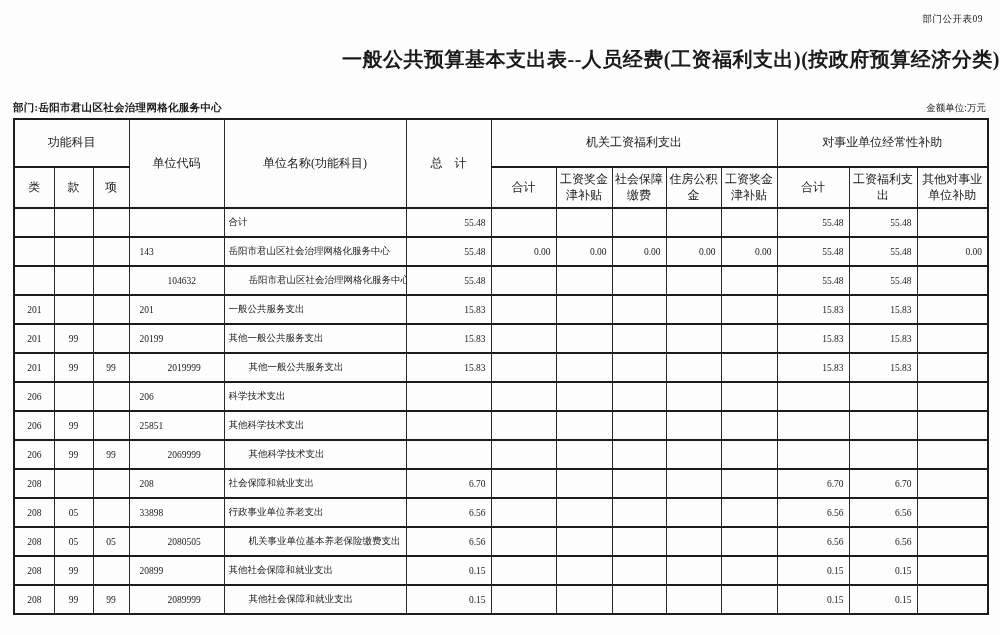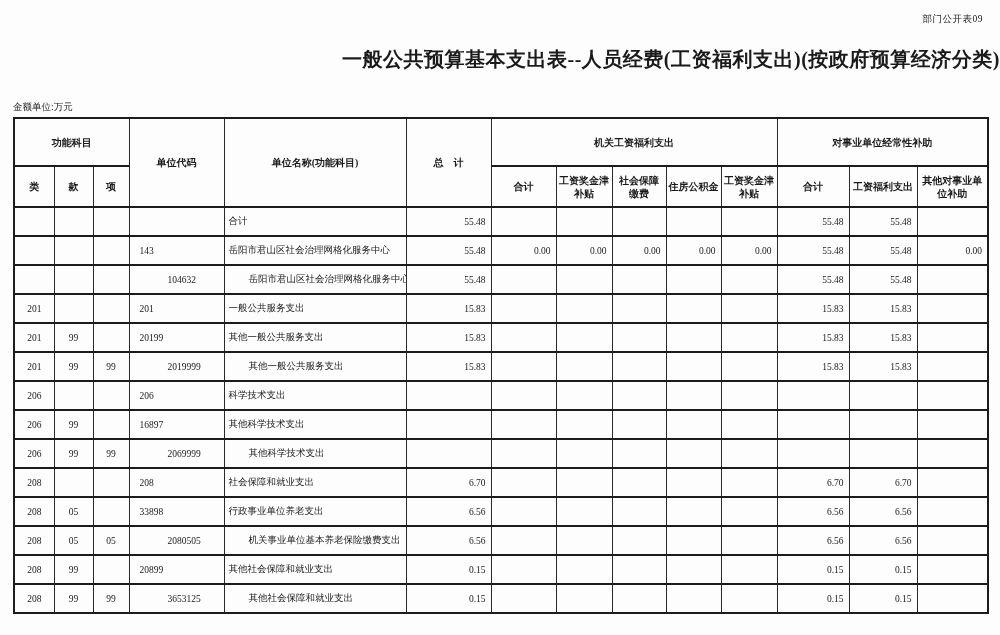--- a/index.html
+++ b/index.html
@@ -21,39 +21,40 @@
   .unit{font-size:9.5px;}
   table.budget{
     border-collapse:collapse;table-layout:fixed;width:974px;
     margin-left:13px;border:2px solid #1c1c1c;
   }
   th,td{
     border-left:1px solid #2a2a2a;border-right:1px solid #2a2a2a;
     border-top:2px solid #1c1c1c;border-bottom:2px solid #1c1c1c;
     overflow:hidden;
   }
-  th{font-weight:700;font-size:10px;line-height:1.3;padding:1px 2px;text-align:center;}
+  th{font-weight:400;font-size:12px;line-height:1.3;padding:1px 2px;text-align:center;}
   thead tr.h1{height:48px;}
   thead tr.h2{height:41px;}
   tbody tr{height:29px;}
   td{font-size:9.5px;padding:0 2px;white-space:nowrap;}
   td.c-center{text-align:center;}
   td.c-code{text-align:left;padding-left:10px;}
   td.c-name{text-align:left;padding-left:4px;}
   td.c-num{text-align:right;padding-right:5px;}
   td.indent-code{padding-left:38px;}
   td.indent-name{padding-left:24px;}
 </style>
 </head>
 <body>
 
 <div>
   <div class="doc-number">部门公开表09</div>
   <div class="title">一般公共预算基本支出表--人员经费(工资福利支出)(按政府预算经济分类)</div>
   <div class="meta-row">
+    <span class="dept">部门:岳阳市君山区社会治理网格化服务中心</span>
     <span class="unit">金额单位:万元</span>
   </div>
 
   <table class="budget">
     <colgroup>
       <col style="width:40px">
         <col style="width:39px">
         <col style="width:36px">
       <col style="width:95px">
         <col style="width:182px">
@@ -200,21 +201,21 @@
           <td class="c-num"></td>
           <td class="c-num"></td>
           <td class="c-num"></td>
           <td class="c-num"></td>
           <td class="c-num"></td>
         </tr>
         <tr>
           <td class="c-center">206</td>
           <td class="c-center">99</td>
           <td class="c-center"></td>
-          <td class="c-code">16897</td>
+          <td class="c-code">25851</td>
           <td class="c-name">其他科学技术支出</td>
           <td class="c-num"></td>
           <td class="c-num"></td>
           <td class="c-num"></td>
           <td class="c-num"></td>
           <td class="c-num"></td>
           <td class="c-num"></td>
           <td class="c-num"></td>
           <td class="c-num"></td>
           <td class="c-num"></td>
@@ -296,21 +297,21 @@
           <td class="c-num"></td>
           <td class="c-num"></td>
           <td class="c-num">0.15</td>
           <td class="c-num">0.15</td>
           <td class="c-num"></td>
         </tr>
         <tr>
           <td class="c-center">208</td>
           <td class="c-center">99</td>
           <td class="c-center">99</td>
-          <td class="c-code indent-code">3653125</td>
+          <td class="c-code indent-code">2089999</td>
           <td class="c-name indent-name">其他社会保障和就业支出</td>
           <td class="c-num">0.15</td>
           <td class="c-num"></td>
           <td class="c-num"></td>
           <td class="c-num"></td>
           <td class="c-num"></td>
           <td class="c-num"></td>
           <td class="c-num">0.15</td>
           <td class="c-num">0.15</td>
           <td class="c-num"></td>

